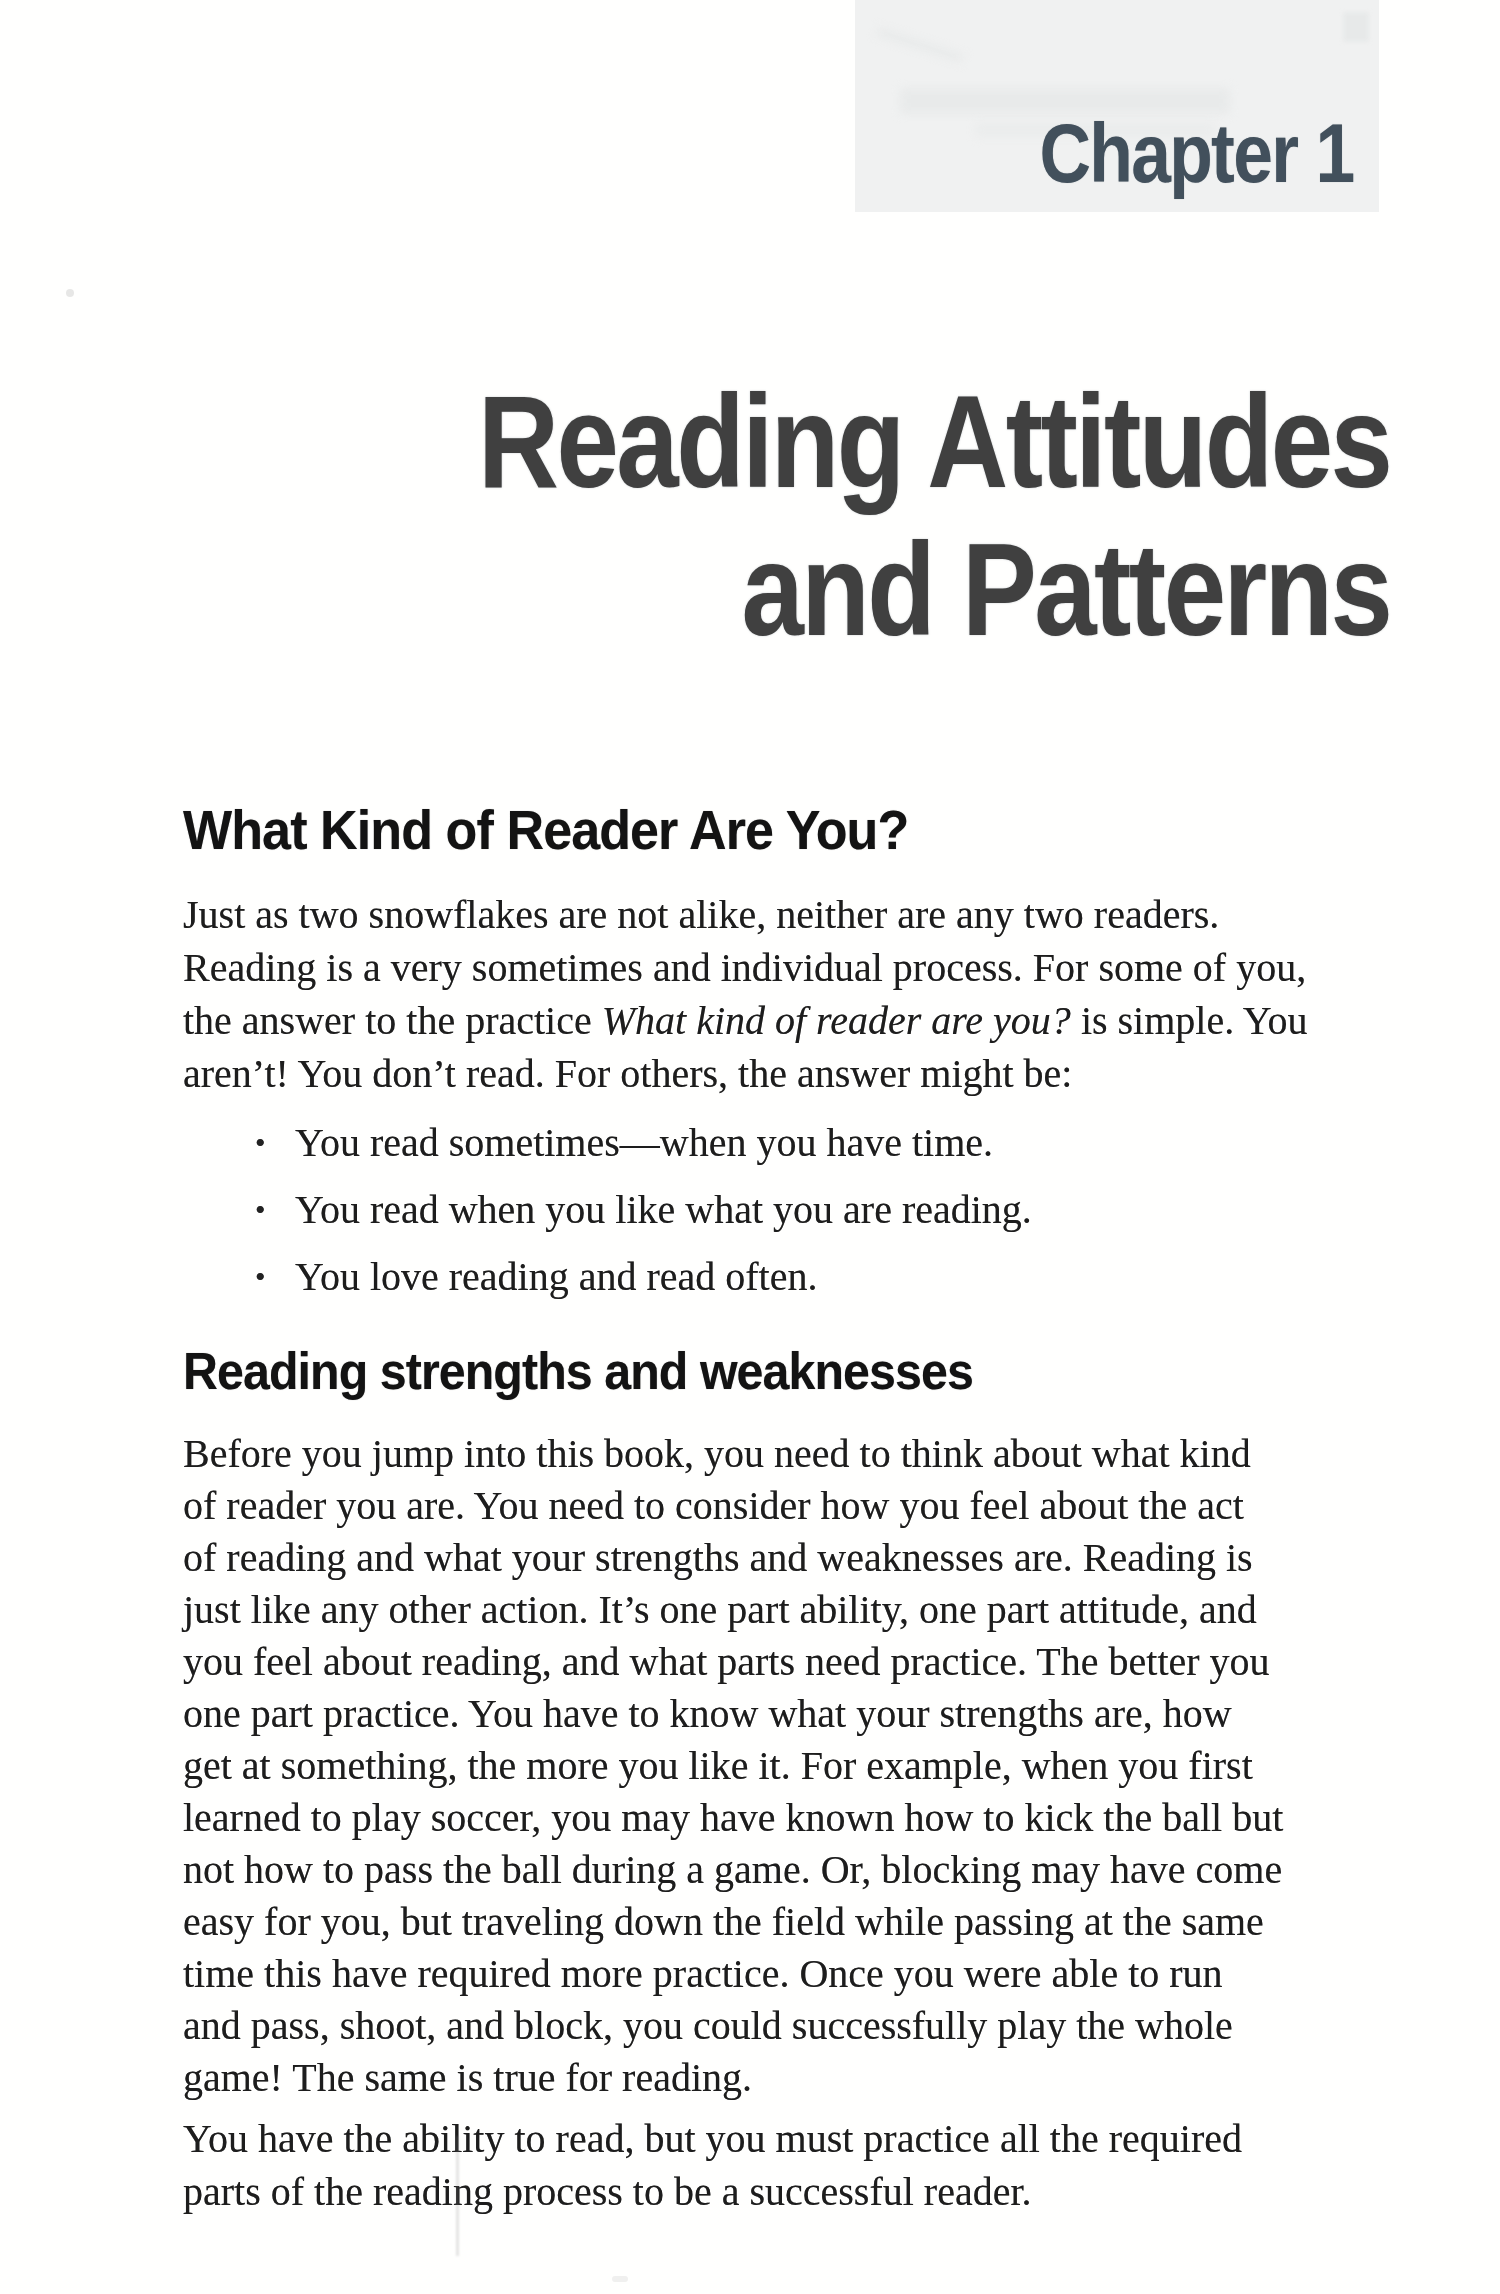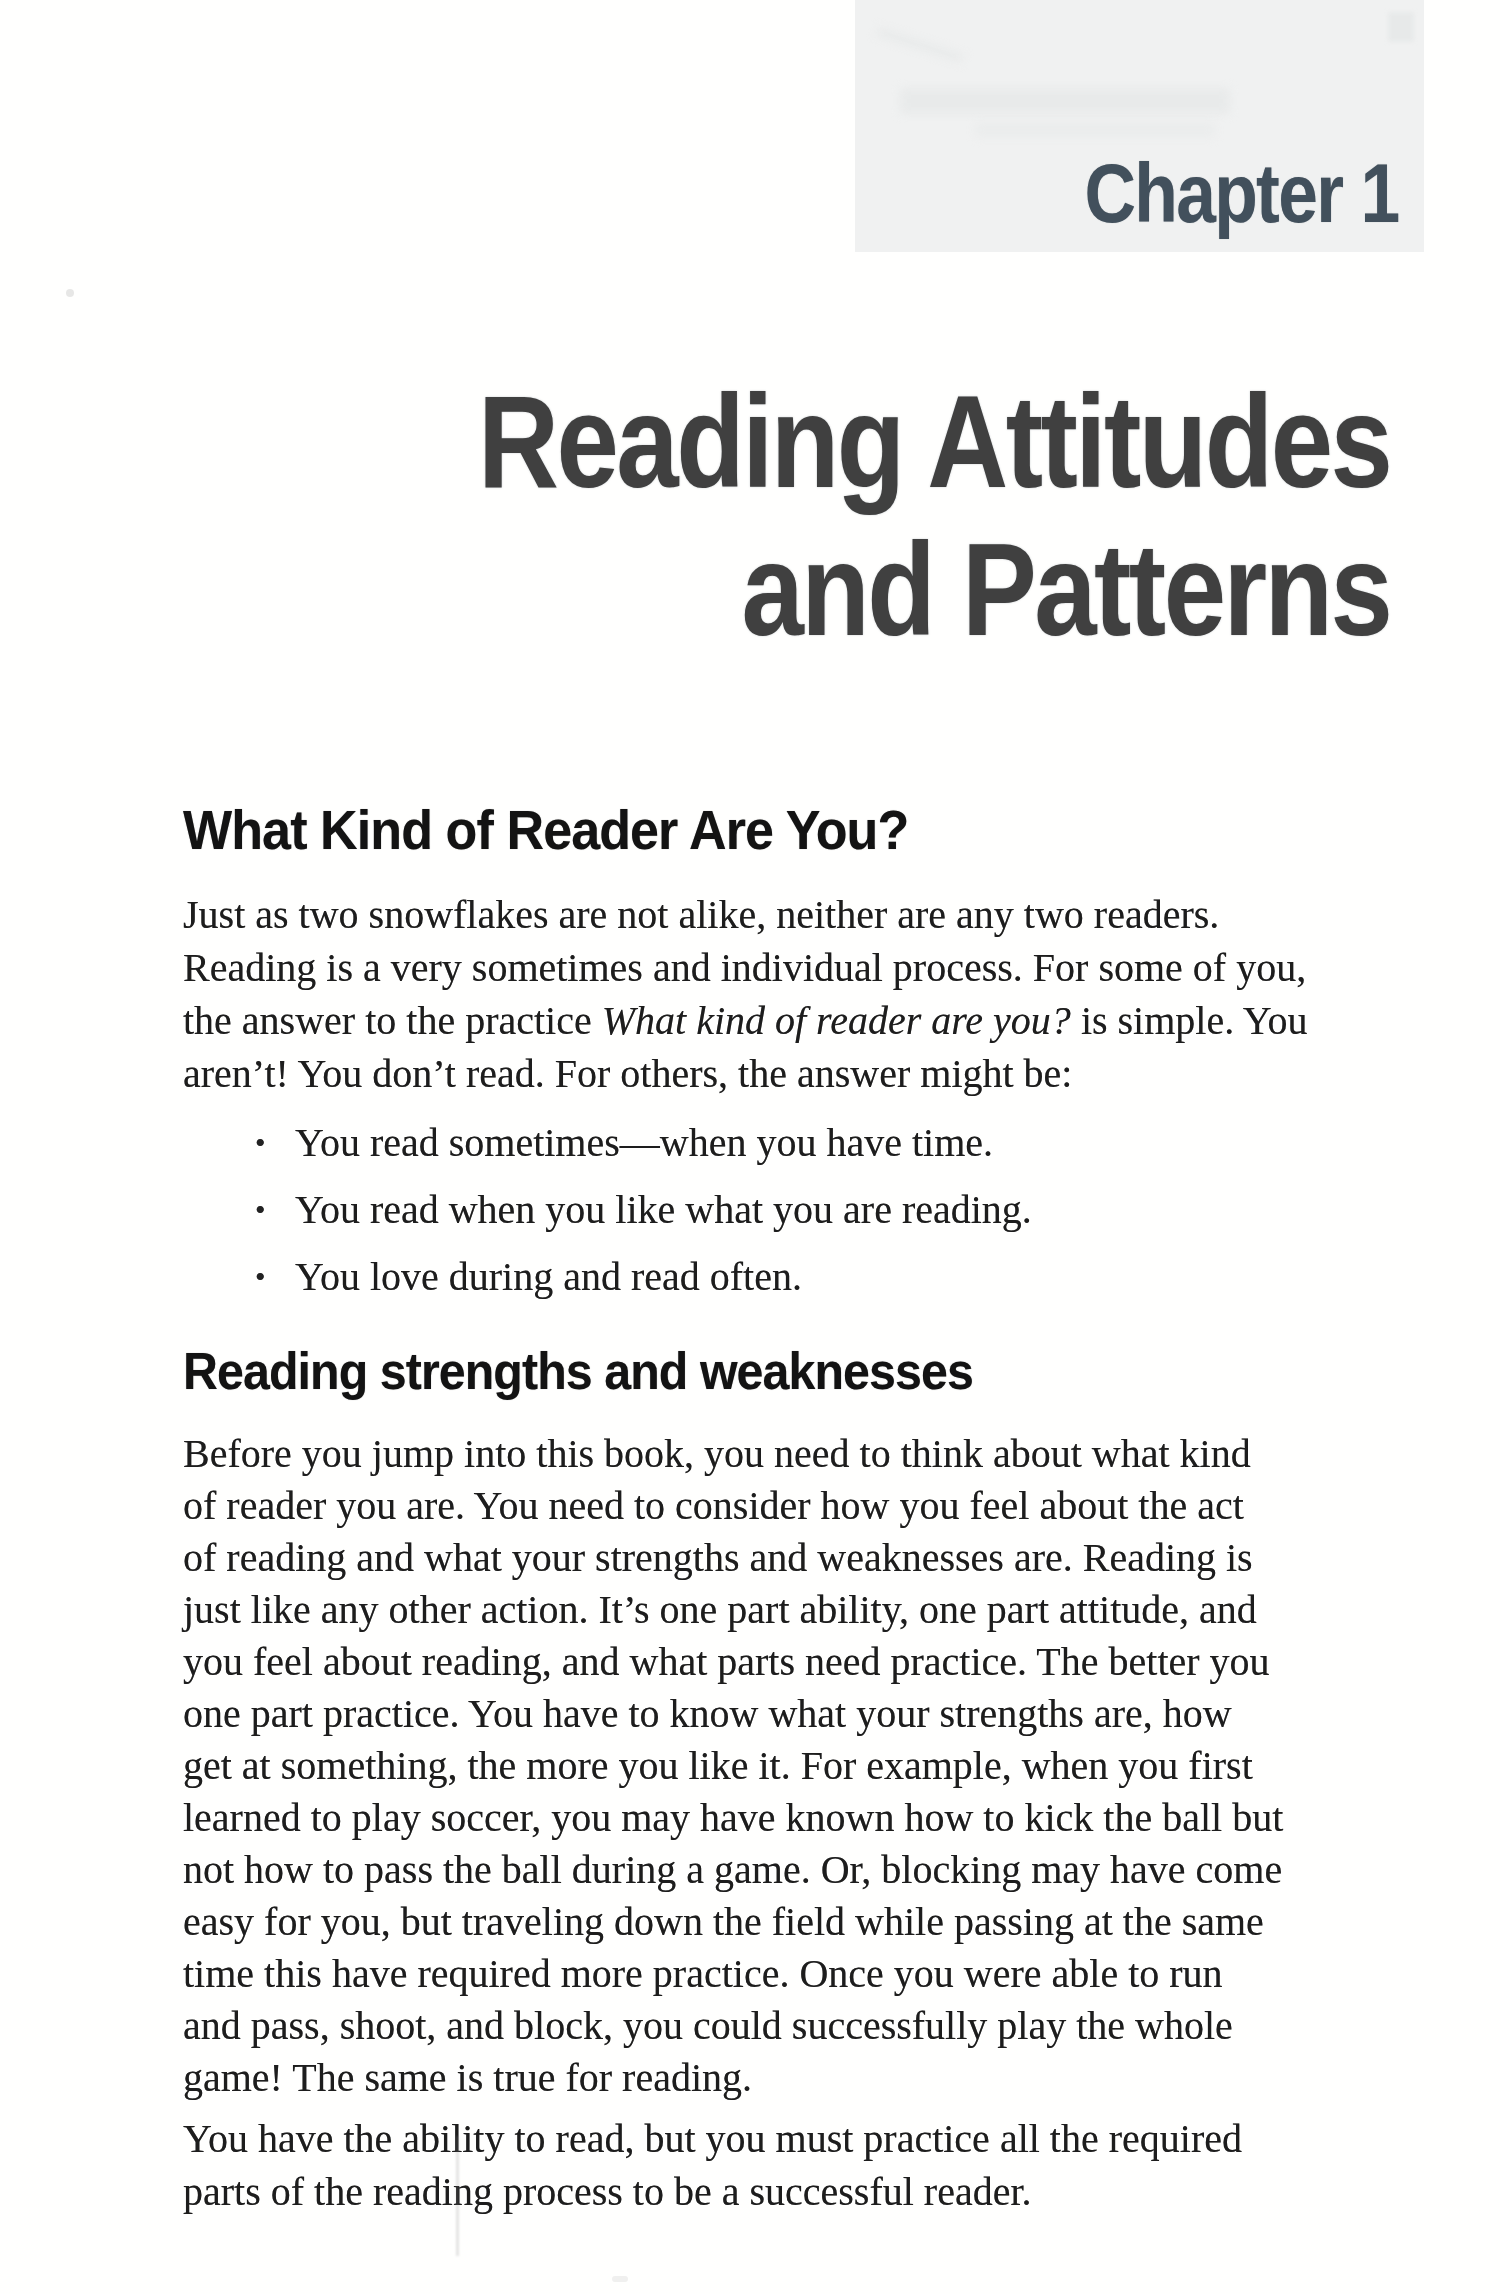--- a/index.html
+++ b/index.html
@@ -6,23 +6,22 @@
   .page{
     position:relative;
     width:1500px;height:2294px;
     background:#fffffe;
     overflow:hidden;
     font-family:"Liberation Serif",serif;
     color:#1e1e1e;
   }
   
   .chapter-box{
-    position:absolute;left:855px;top:0;width:524px;height:252px;
+    position:absolute;left:855px;top:0;width:524px;height:212px;
     background:#f0f1f1;
-    padding-left:45px;
   }
   .chapter-label{
     position:absolute;right:26px;bottom:10px;
     font-family:"Liberation Sans",sans-serif;font-weight:700;
     font-size:84px;letter-spacing:-2px;color:#42505c;
     transform:scaleX(.85);transform-origin:100% 50%;
     white-space:pre;
     text-shadow:0 0 1px rgba(66,80,92,.45);
   }
   .ghost{position:absolute;background:#e2e5e5;filter:blur(5px);opacity:.55;}
@@ -105,21 +104,21 @@
   <div class="para p-intro">
     <span class="line">Just as two snowflakes are not alike, neither are any two readers.</span>
     <span class="line">Reading is a very sometimes and individual process. For some of you,</span>
     <span class="line"><span>the answer to the practice </span><span class="it">What kind of reader are you?</span><span> is simple. You</span></span>
     <span class="line">aren’t! You don’t read. For others, the answer might be:</span>
   </div>
 
   <div class="bullets">
     <span class="bullet-item"><span class="bullet-dot">•</span><span>You read sometimes—when you have time.</span></span>
     <span class="bullet-item"><span class="bullet-dot">•</span><span>You read when you like what you are reading.</span></span>
-    <span class="bullet-item"><span class="bullet-dot">•</span><span>You love during and read often.</span></span>
+    <span class="bullet-item"><span class="bullet-dot">•</span><span>You love reading and read often.</span></span>
   </div>
 
   <div class="heading h-strengths">Reading strengths and weaknesses</div>
 
   <div class="para p-strengths">
     <span class="line">Before you jump into this book, you need to think about what kind</span>
     <span class="line">of reader you are. You need to consider how you feel about the act</span>
     <span class="line">of reading and what your strengths and weaknesses are. Reading is</span>
     <span class="line">just like any other action. It’s one part ability, one part attitude, and</span>
     <span class="line">you feel about reading, and what parts need practice. The better you</span>

